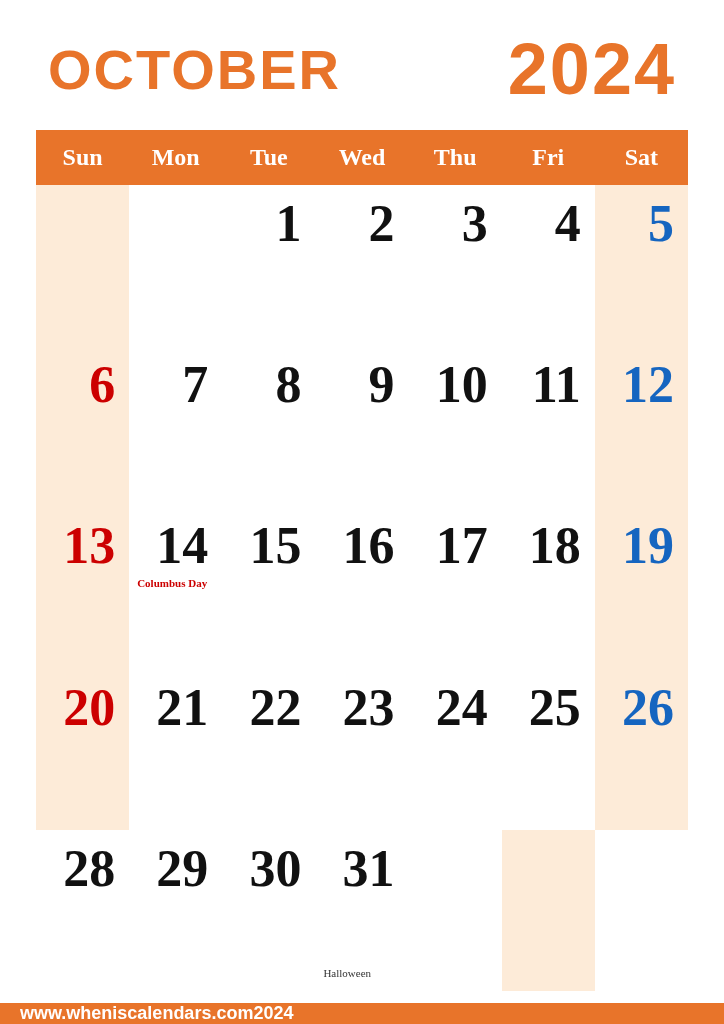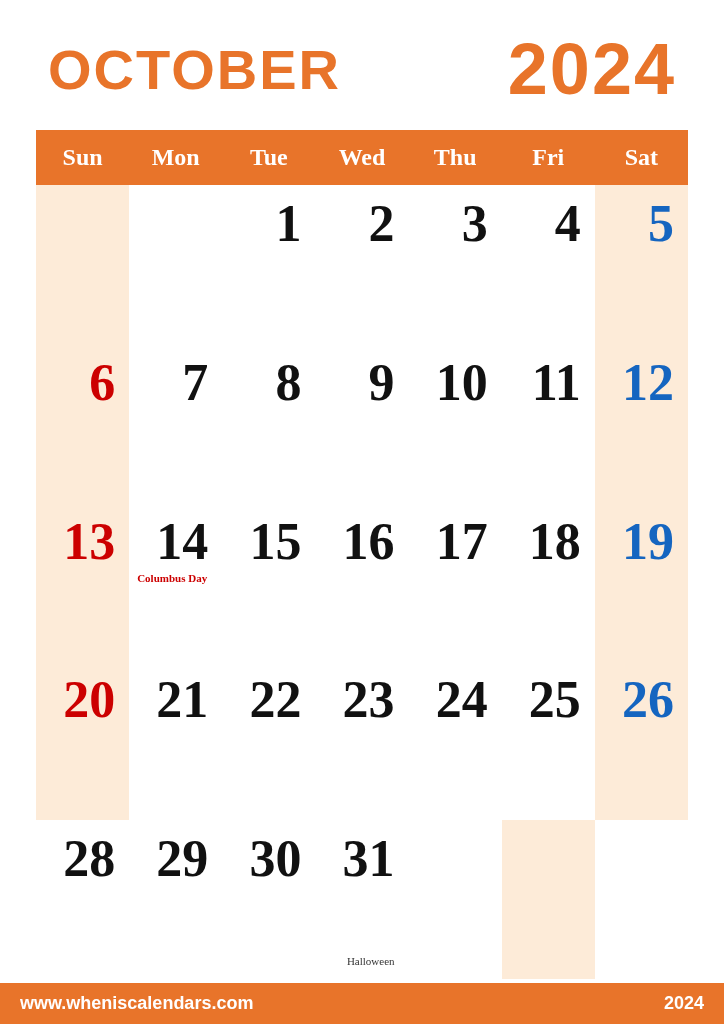--- a/index.html
+++ b/index.html
@@ -107,31 +107,30 @@
       font-size: 11px;
       color: #CC0000;
       text-align: left;
       width: 100%;
       margin-top: 2px;
       font-weight: 600;
     }
     .holiday-label-black {
       font-size: 11px;
       color: #333;
-      text-align: right;
+      text-align: left;
       width: 100%;
       margin-top: 2px;
     }
     .footer-bar {
       background: #E8742A;
       display: flex;
-      justify-content: space-between;
       align-items: center;
-      padding: 10px 20px;
-      margin-top: 4px;
+      padding: 0 20px;
+      margin-top: 12px;
     }
     .footer-url {
       color: #fff;
       font-size: 18px;
       font-weight: 600;
     }
     .footer-year {
       color: #fff;
       font-size: 18px;
       font-weight: 700;

